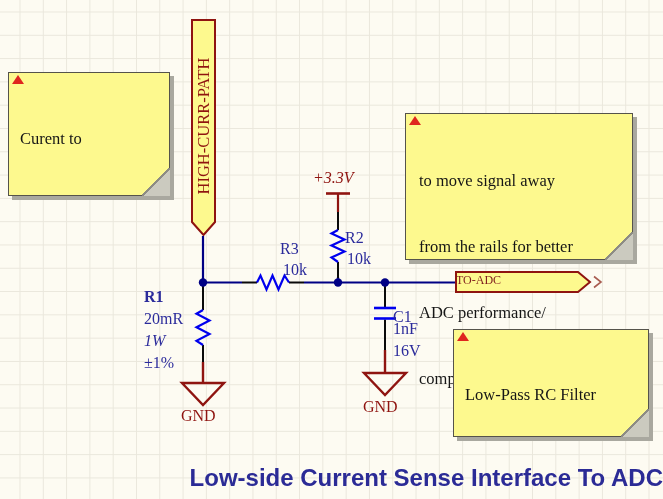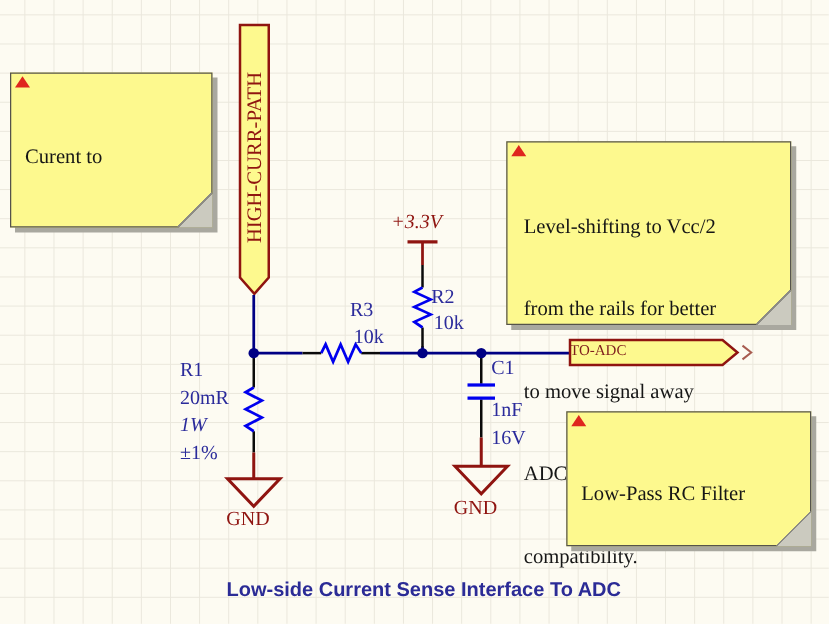--- a/index.html
+++ b/index.html
@@ -50,23 +50,23 @@
     transform:rotate(-90deg);
     color:#8F1410;font-size:16.5px;white-space:nowrap;
   }
   .hport-text{
     position:absolute;left:456px;top:273px;width:124px;height:19px;
     text-align:left;color:#7f1d1d;font-size:12px;white-space:nowrap;
   }
 
   .title{
     position:absolute;left:15px;top:464px;width:648px;
-    text-align:center;
+    text-align:right;
     font-family:"Liberation Sans","DejaVu Sans",sans-serif;
-    font-weight:700;font-size:16px;color:#2B2B96;
+    font-weight:700;font-size:24px;color:#2B2B96;
   }
 </style>
 </head>
 <body>
 
 <svg class="sch">
 
   <polygon points="192,20 215,20 215,222 203.5,235 192,222" fill="#FDF98E" stroke="#8F1410" stroke-width="2"></polygon>
 
   <g stroke="#000084" stroke-width="2.2" fill="none">
@@ -132,43 +132,42 @@
 <div class="pw" style="left:313px;top:169px;font-style:italic;">+3.3V</div>
 <div class="pw gndtxt" style="left:181px;top:407px;">GND</div>
 <div class="pw gndtxt" style="left:363px;top:398px;">GND</div>
 
 <div class="lbl" style="left:280px;top:239px;">R3</div>
 <div class="lbl" style="left:283px;top:260px;">10k</div>
 
 <div class="lbl" style="left:345px;top:228px;">R2</div>
 <div class="lbl" style="left:347px;top:249px;">10k</div>
 
-<div class="lbl" style="left:144px;top:287px;">R1</div>
+<div class="lbl" style="left:144px;top:287px;font-weight:bold;">R1</div>
 <div class="lbl" style="left:144px;top:309px;">20mR</div>
 <div class="lbl" style="left:144px;top:331px;font-style:italic;">1W</div>
 <div class="lbl" style="left:144px;top:353px;">±1%</div>
 
-<div class="lbl" style="left:393px;top:285px;text-align:center;">C1</div>
+<div class="lbl" style="left:393px;top:307px;text-align:center;">C1</div>
 <div class="lbl" style="left:393px;top:319px;text-align:center;">1nF</div>
 <div class="lbl" style="left:393px;top:341px;">16V</div>
 
-<div class="note" style="left:8px;top:58px;width:162px;height:124px;">
+<div class="note" style="left:8px;top:72px;width:162px;height:124px;">
   <div class="marker"></div>
   <div class="txt" style="left:11px;top:11px;">
     <div class="line">Curent to</div>
   </div>
   <div class="fold"></div>
 </div>
 
 <div class="note" style="left:405px;top:113px;width:228px;height:147px;">
   <div class="marker"></div>
   <div class="txt" style="left:13px;top:12px;">
-    <div class="line">Level-shifting to Vcc/2</div>
+    <div class="line">to move signal away</div>
     <div class="line">from the rails for better</div>
-    <div class="line">to move signal away</div>
     <div class="line">ADC performance/</div>
     <div class="line">compatibility.</div>
   </div>
   <div class="fold"></div>
 </div>
 
 <div class="note" style="left:453px;top:329px;width:196px;height:108px;">
   <div class="marker"></div>
   <div class="txt" style="left:11px;top:10px;">
     <div class="line">Low-Pass RC Filter</div>

